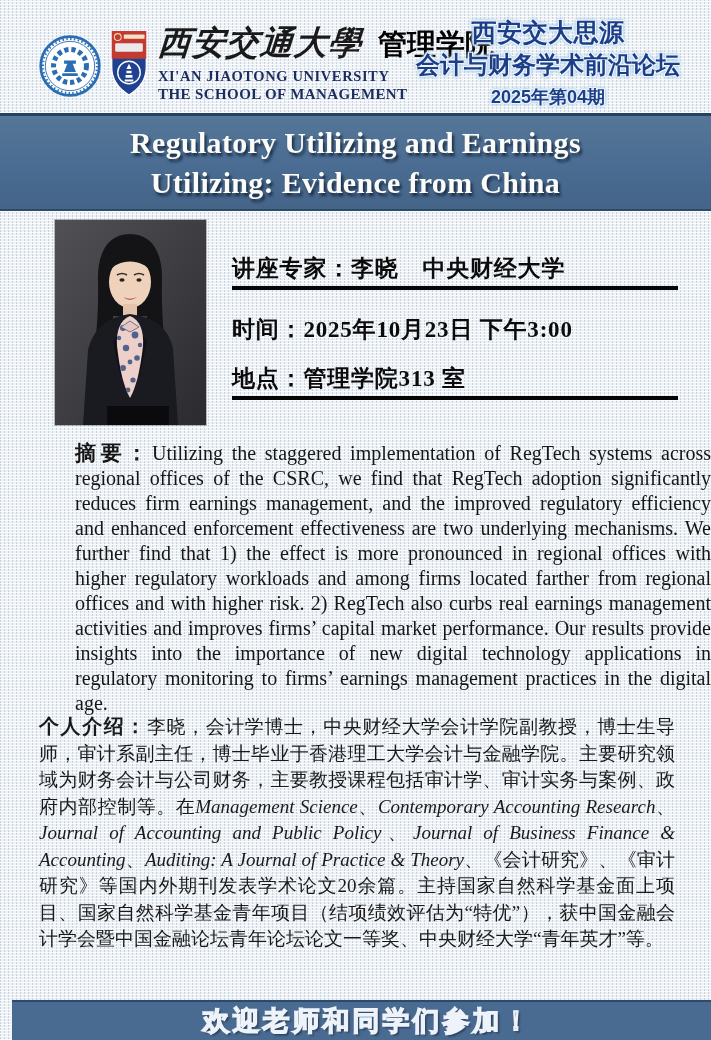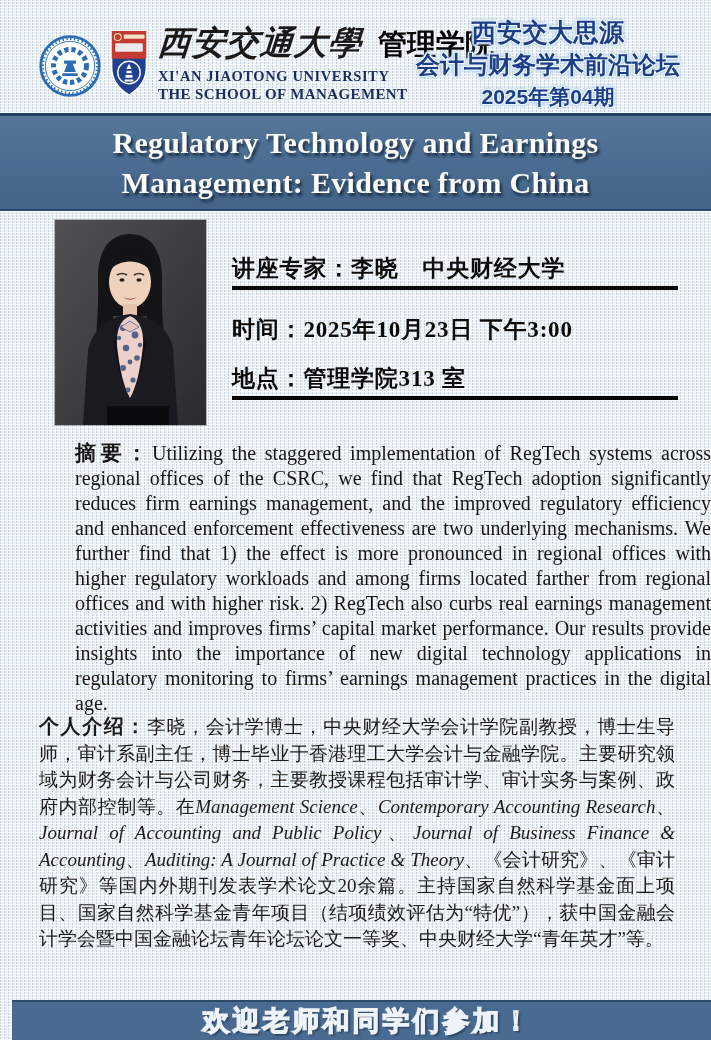--- a/index.html
+++ b/index.html
@@ -40,21 +40,21 @@
     position: absolute; right: 8px; top: 16px; width: 310px;
     text-align: center;
     font-family: "Liberation Sans", "DejaVu Sans", sans-serif;
     font-weight: 700; color: #1b3e86;
     text-shadow:
       -1px -1px 0 #eef5fc, 1px -1px 0 #eef5fc, -1px 1px 0 #eef5fc, 1px 1px 0 #eef5fc,
       -2px 0 3px #aed0ec, 2px 0 3px #aed0ec, 0 -2px 3px #aed0ec, 0 2px 3px #aed0ec;
   }
   .forum .f1 { font-size: 25px; line-height: 32px; letter-spacing: 0.5px; }
   .forum .f2 { font-size: 24px; line-height: 33px; }
-  .forum .f3 { font-size: 21px; line-height: 32px; }
+  .forum .f3 { font-size: 18px; line-height: 32px; }
 
   
   .title-banner {
     position: absolute; left: 0; top: 113px; width: 711px; height: 98px;
     background: linear-gradient(180deg, #557697 0%, #4c6e94 45%, #446488 100%);
     border-top: 3px solid #24415f;
     border-bottom: 2px solid #2c4b6b;
     display: flex; flex-direction: column; justify-content: center; align-items: center;
   }
   .title-banner div {
@@ -152,22 +152,22 @@
       </div>
     </div>
     <div class="forum">
       <div class="f1">西安交大思源</div>
       <div class="f2">会计与财务学术前沿论坛</div>
       <div class="f3">2025年第04期</div>
     </div>
   </header>
 
   <section class="title-banner">
-    <div>Regulatory Technology and Earnings</div>
-    <div>Management: Evidence from China</div>
+    <div>Regulatory Utilizing and Earnings</div>
+    <div>Utilizing: Evidence from China</div>
   </section>
 
   <div class="photo">
     <svg viewBox="0 0 151 205">
       <defs>
         <linearGradient id="pbg" x1="0" y1="0" x2="1" y2="1">
           <stop offset="0" stop-color="#515155"></stop>
             <stop offset="1" stop-color="#2b2b2f"></stop>
         </linearGradient>
         <clipPath id="blouseClip">

